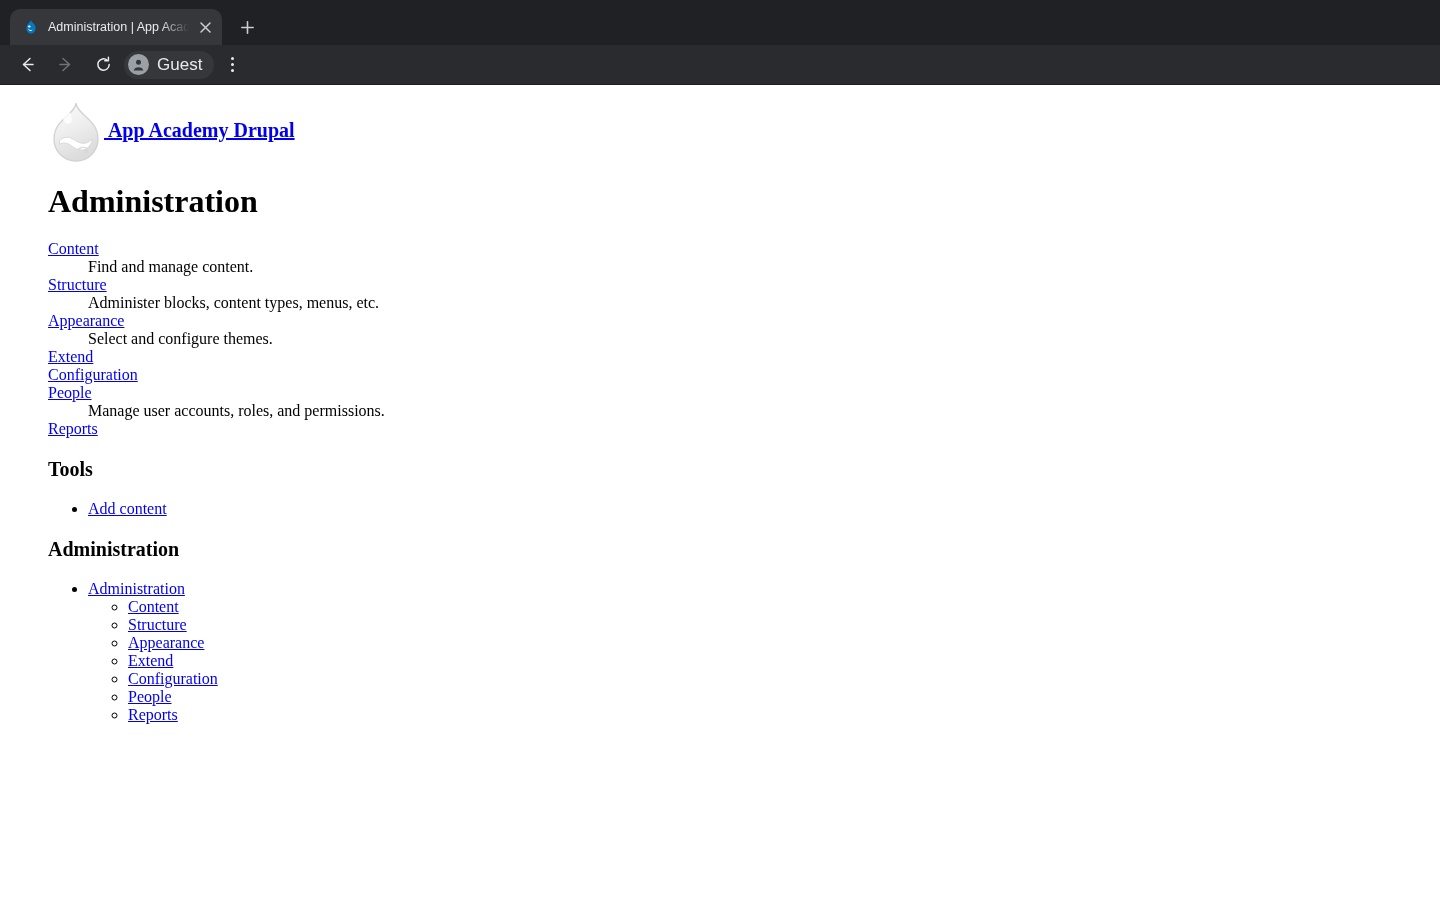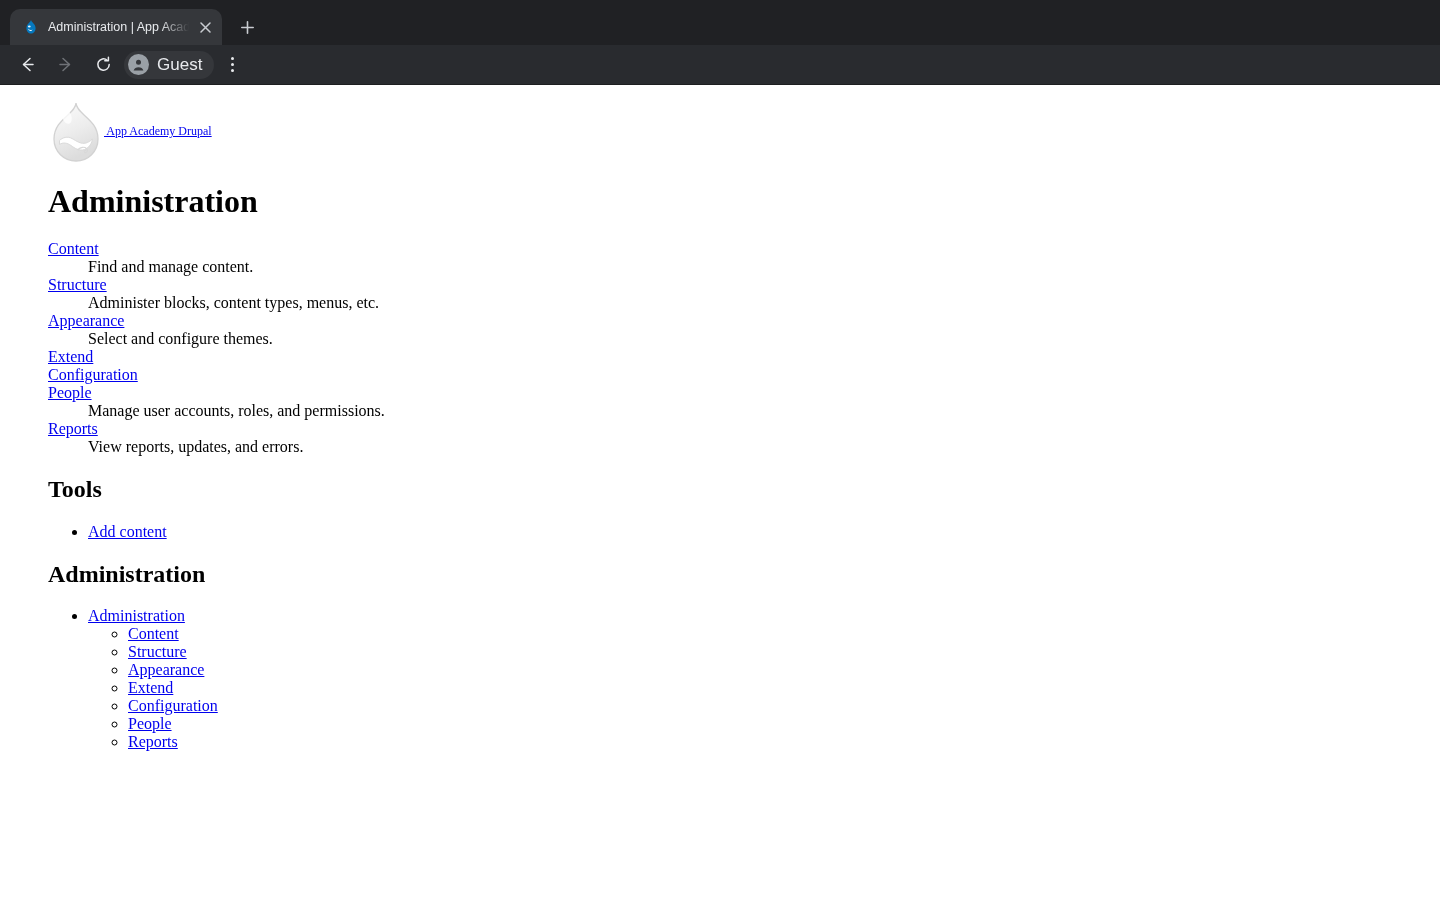--- a/index.html
+++ b/index.html
@@ -145,37 +145,38 @@
     padding: 8px 8px 8px 48px;
     color: #000000;
     font-size: 16px;
     line-height: normal;
   }
   a { color: #0000ee; text-decoration: underline; }
 
   .branding { margin: 0 0 0 0; padding-top: 8px; }
   .brand-link {
     display: inline;
-    font-size: 12px;
+    font-size: 20px;
+    font-weight: bold;
   }
   .drupal-logo {
     width: 56px; height: 62px;
     vertical-align: middle;
     display: inline-block;
     margin-right: 0px;
   }
 
   h1.page-title {
     font-size: 32px;
     font-weight: bold;
     margin: 21px 0 21px 0;
     line-height: 1.1;
   }
   h2.section-title {
-    font-size: 24px;
+    font-size: 20px;
     font-weight: bold;
     margin: 20px 0 20px 0;
     line-height: 1.1;
   }
 
   ul.plain-list {
     margin: 16px 0;
     padding-left: 40px;
     list-style-type: disc;
   }
@@ -288,21 +289,20 @@
         <dd>Select and configure themes.</dd>
 
         <dt><a href="#">Extend</a></dt>
 
         <dt><a href="#">Configuration</a></dt>
 
         <dt><a href="#">People</a></dt>
         <dd>Manage user accounts, roles, and permissions.</dd>
 
         <dt><a href="#">Reports</a></dt>
-        <dd>View reports, updates, and errors.</dd>
       </dl>
 
       <h2 class="section-title">Tools</h2>
       <ul class="plain-list">
         <li><a href="#">Add content</a></li>
       </ul>
 
       <h2 class="section-title">Administration</h2>
       <ul class="menu-tree">
         <li>

